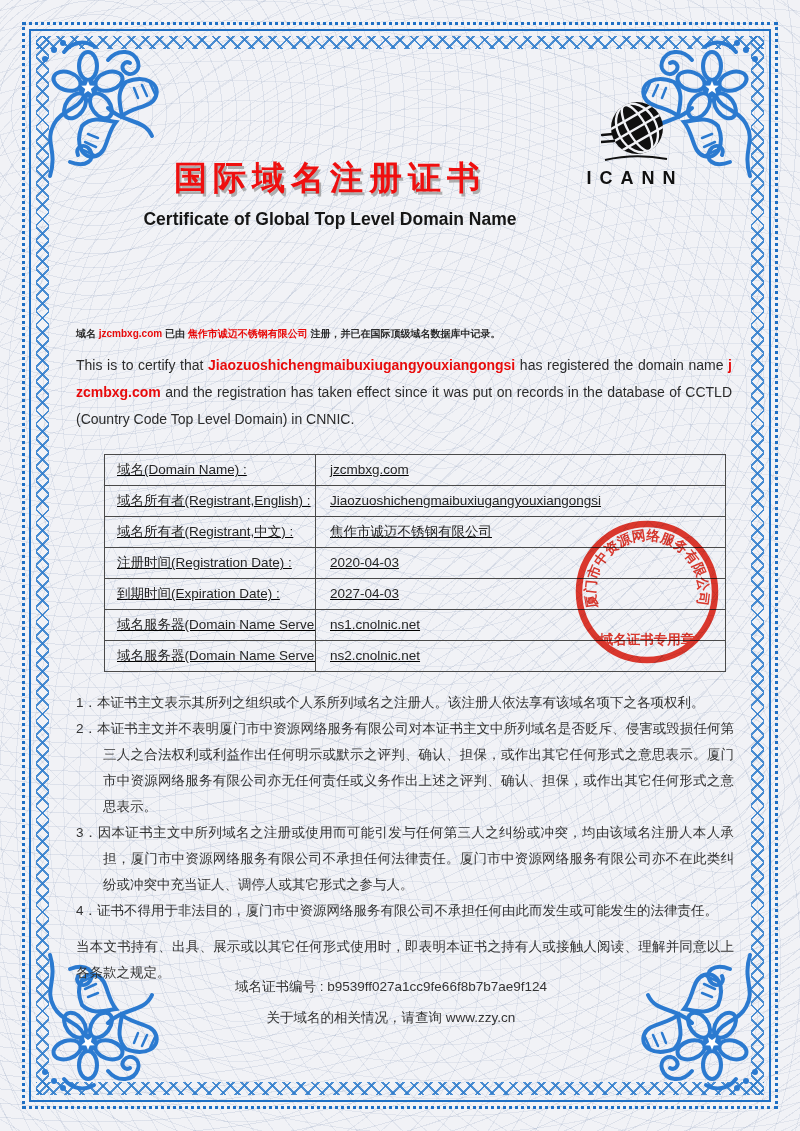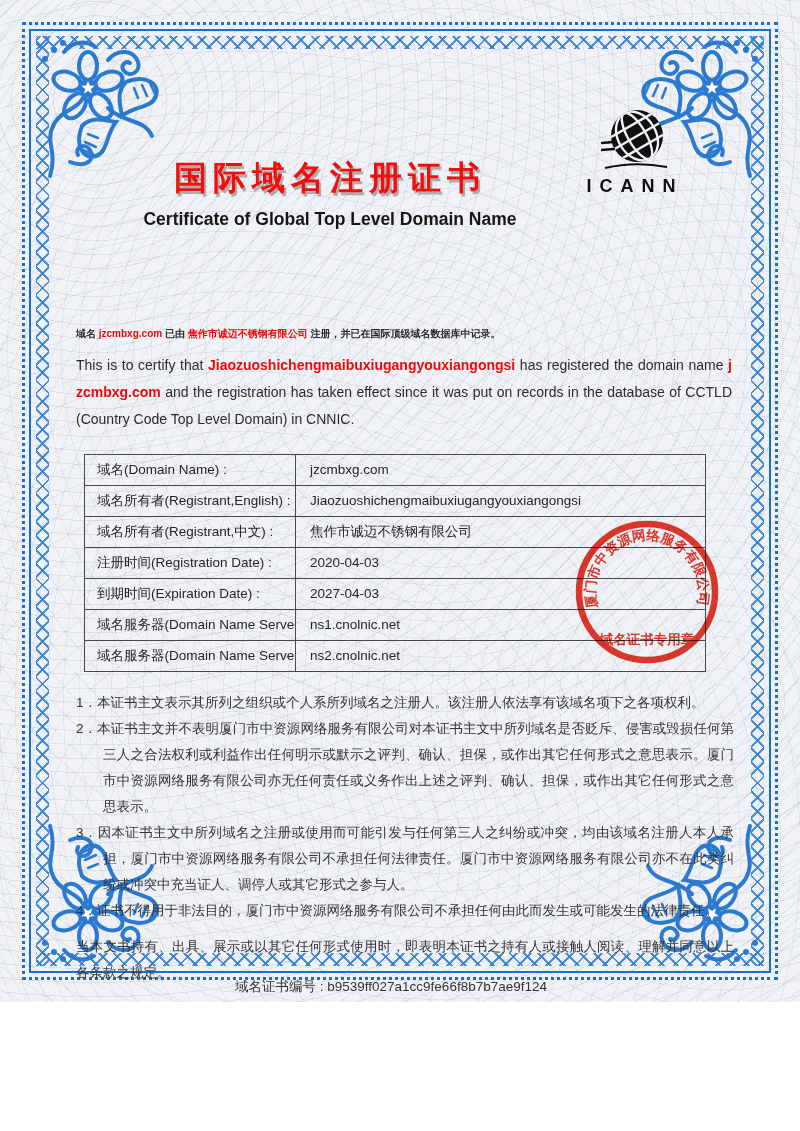--- a/index.html
+++ b/index.html
@@ -1,17 +1,17 @@
 <!DOCTYPE html>
 <html><head>
 <meta charset="utf-8">
 <style>
   html,body{margin:0;padding:0;}
   body{font-family:"Liberation Sans","DejaVu Sans",sans-serif;}
-  .page{position:relative;width:800px;height:1002px;overflow:hidden;
+  .page{position:relative;width:800px;height:1131px;overflow:hidden;
     background-color:#f1f2f6;
     background-image:
       repeating-radial-gradient(circle at 12% 10%, rgba(120,140,175,.16) 0 1px, transparent 1px 14px),
       repeating-radial-gradient(circle at 55% 35%, rgba(120,140,175,.13) 0 1px, transparent 1px 18px),
       repeating-radial-gradient(circle at 90% 70%, rgba(120,140,175,.13) 0 1px, transparent 1px 16px),
       repeating-radial-gradient(circle at 30% 85%, rgba(120,140,175,.13) 0 1px, transparent 1px 20px);}
   
   .frame-dotted{position:absolute;inset:22px;border:3px dotted #1e6fc4;pointer-events:none;}
   .frame-solid{position:absolute;inset:29px;border:2px solid #1e6fc4;pointer-events:none;}
   .band{position:absolute;pointer-events:none;
@@ -25,33 +25,33 @@
   .corner{position:absolute;width:150px;height:150px;}
   .corner.tl{left:30px;top:30px;}
   .corner.tr{right:30px;top:30px;transform:scaleX(-1);}
   .corner.bl{left:30px;bottom:30px;transform:scaleY(-1);}
   .corner.br{right:30px;bottom:30px;transform:scale(-1,-1);}
   
   .header{position:absolute;left:80px;top:156px;width:500px;text-align:center;}
   .title-cn{font-size:33px;font-weight:700;letter-spacing:6px;color:#ef0f0f;
     text-shadow:2px 3px 0 rgba(150,150,150,.75);}
   .title-en{margin-top:8px;font-size:17.5px;font-weight:700;color:#161616;text-align:center;}
-  .icann{position:absolute;left:535px;top:106px;width:200px;text-align:center;}
+  .icann{position:absolute;left:535px;top:98px;width:200px;text-align:center;}
   .icann svg{display:block;margin:0 auto;}
   .icann-word{font-size:18px;font-weight:700;letter-spacing:8px;color:#101010;margin-top:2px;}
   .icann-caption{margin-top:16px;font-size:13px;line-height:19px;color:#333;}
   
   .intro{position:absolute;left:76px;top:322px;width:656px;color:#2b2b2b;}
   .intro p{margin:0;}
   .intro-cn{font-size:10px;font-weight:700;line-height:24px;margin-bottom:6px !important;}
   .intro-en{font-size:14px;line-height:27px;}
   .jl{text-align:justify;text-align-last:justify;}
   .red{color:#e80b0b;font-weight:700;}
   
-  .dtable{position:absolute;left:84px;top:454px;width:620px;border:1px solid #4a4a4a;border-bottom:none;}
+  .dtable{position:absolute;left:104px;top:454px;width:620px;border:1px solid #4a4a4a;border-bottom:none;text-decoration:underline;}
   .trow{display:flex;height:30px;border-bottom:1px solid #4a4a4a;font-size:13.5px;color:#252525;}
   .tlabel{width:198px;border-right:1px solid #4a4a4a;padding-left:12px;line-height:30px;
     white-space:nowrap;overflow:hidden;}
   .tvalue{flex:1;padding-left:14px;line-height:30px;white-space:nowrap;overflow:hidden;}
   
   .stamp{position:absolute;left:572px;top:517px;mix-blend-mode:multiply;opacity:.92;}
   .stamp text{font-family:"Liberation Sans","DejaVu Sans",sans-serif;}
   
   .terms{position:absolute;left:76px;top:690px;width:658px;font-size:13.5px;line-height:26px;color:#333;}
   .terms p{margin:0;}

